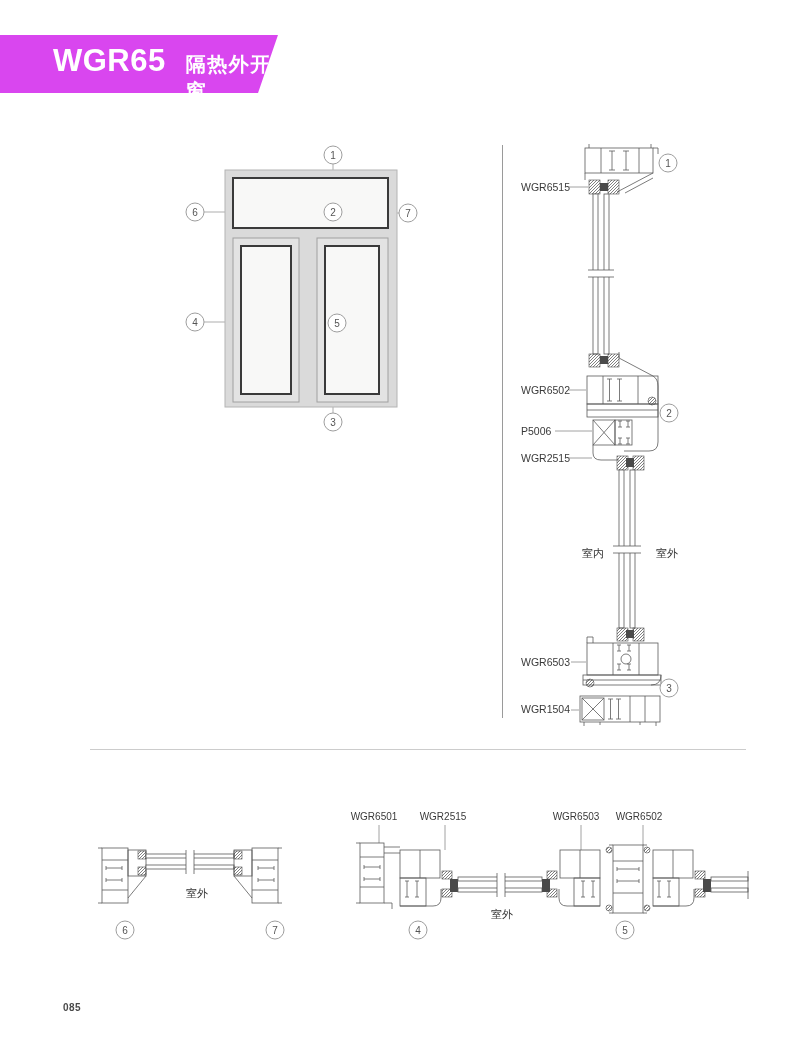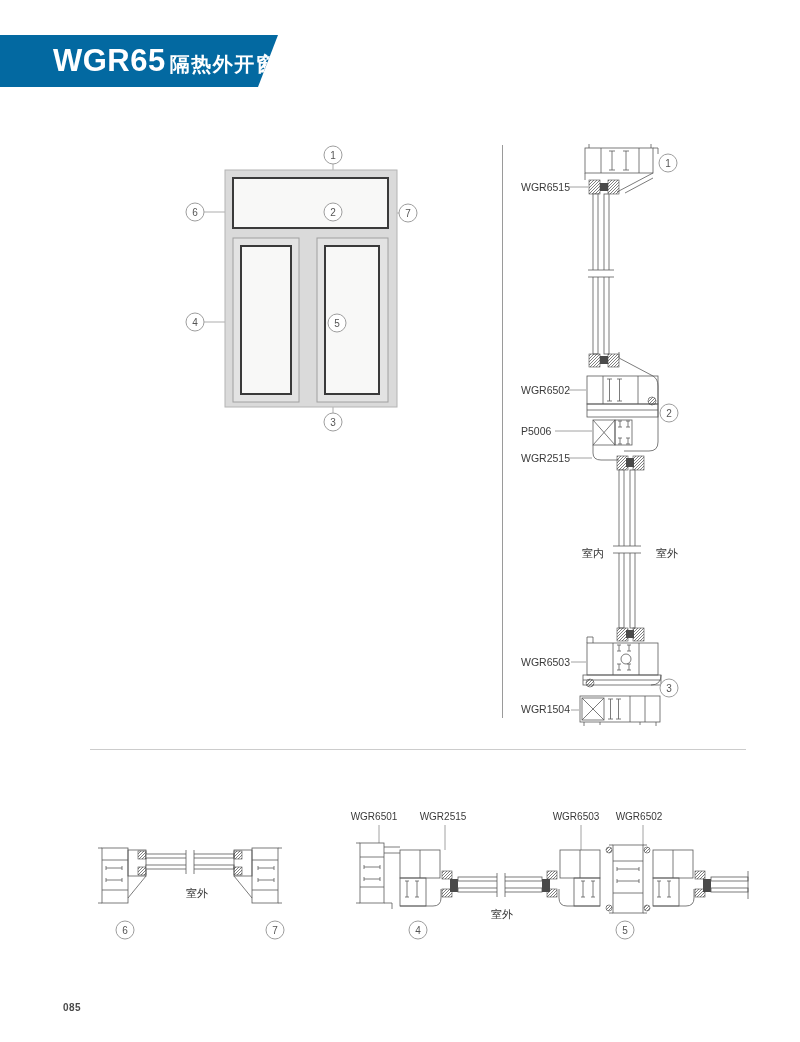--- a/index.html
+++ b/index.html
@@ -1,26 +1,26 @@
 <!DOCTYPE html>
 <html><head>
 <meta charset="utf-8">
 <style>
   html,body { margin:0; padding:0; background:#fff; }
   .page { position:relative; width:800px; height:1042px; background:#ffffff; overflow:hidden;
           font-family:"Liberation Sans", sans-serif; }
 
   
-  .banner { position:absolute; left:0; top:35px; width:278px; height:52px;
-            background:#0369a1;
+  .banner { position:absolute; left:0; top:35px; width:278px; height:58px;
+            background:#d946ef;
             clip-path:polygon(0 0, 100% 0, calc(100% - 20px) 100%, 0 100%);
             color:#fff; display:flex; align-items:baseline;
             padding-left:53px; box-sizing:border-box; }
   .series   { font-size:31px; font-weight:bold; line-height:52px; letter-spacing:0.5px; }
-  .subtitle { font-size:20px; font-weight:bold; letter-spacing:1.5px; margin-left:4px; }
+  .subtitle { font-size:20px; font-weight:bold; letter-spacing:1.5px; margin-left:20px; }
 
   
   .v-divider { position:absolute; left:502px; top:145px; width:1px; height:573px; background:#9a9a9a; }
   .h-divider { position:absolute; left:90px; top:749px; width:656px; height:1px; background:#cccccc; }
 
   
   svg.elevation { position:absolute; left:180px; top:140px; }
   svg.vsec      { position:absolute; left:505px; top:140px; }
   svg.bleft     { position:absolute; left:90px;  top:830px; }
   svg.bright    { position:absolute; left:345px; top:805px; }

